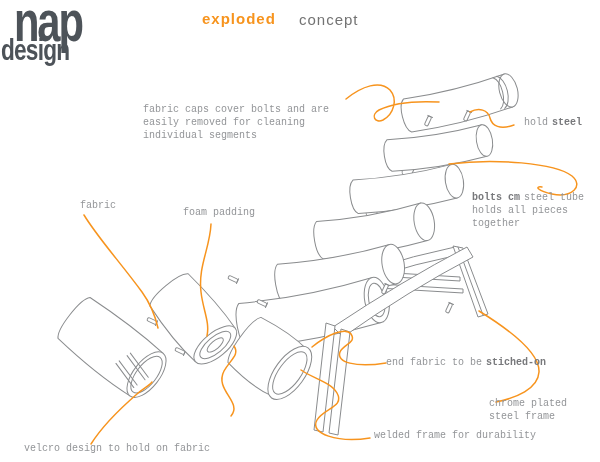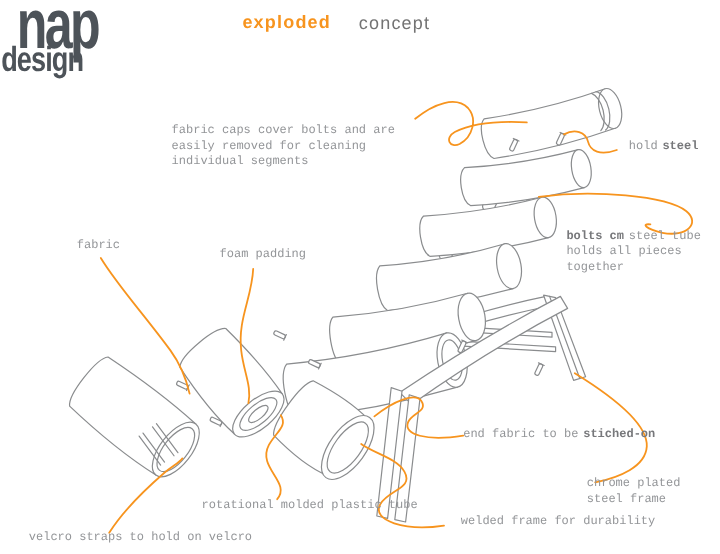--- a/index.html
+++ b/index.html
@@ -21,26 +21,26 @@
   .tab-concept { left: 299px; top: 11px; }
   .tab-final { left: 391px; top: 11px; }
 
   
   .ann { position: absolute; font-size: 10px; line-height: 1.3; color: #939598; font-family: Liberation Mono, monospace; }
   .ann b { font-weight: 700; color: #77787b; }
   .ann .gap-r { margin-right: 4px; }
   .ann-fabric-caps { left: 143px; top: 103px; width: 225px; }
   .ann-steel-bolts { left: 524px; top: 116px; }
   .ann-five-cm     { left: 472px; top: 191px; width: 136px; }
-  .ann-fabric      { left: 64px;  top: 199px; }
+  .ann-fabric      { left: 80px;  top: 199px; }
   .ann-foam        { left: 183px; top: 206px; text-align: right; }
   .ann-end-fabric  { left: 386px; top: 356px; }
   .ann-chrome      { left: 489px; top: 397px; }
   .ann-rotational  { left: 168px; top: 415px; }
-  .ann-welded      { left: 384px; top: 429px; }
+  .ann-welded      { left: 374px; top: 429px; }
   .ann-velcro      { left: 24px;  top: 442px; }
 
   
   svg { position: absolute; left: 0; top: 0; }
   .ink   { fill: #ffffff; stroke: #8a8c8e; stroke-width: 1; stroke-linejoin: round; }
   .ink-l { fill: none;    stroke: #8a8c8e; stroke-width: 1; stroke-linecap: round; }
   .lead  { fill: none; stroke: #f7941e; stroke-width: 1.5; stroke-linecap: round; }
 </style>
 </head>
 <body>
@@ -219,25 +219,22 @@
   </div>
 
   <div class="ann ann-end-fabric">
     <span class="gap-r">end fabric to be</span><b>stiched-on</b>
   </div>
 
   <div class="ann ann-chrome">
     <span>chrome plated steel frame</span>
   </div>
 
-  <div class="ann ann-rotational">
-    <span>rotational molded plastic tube</span>
-  </div>
 
   <div class="ann ann-welded">
     <span>welded frame for durability</span>
   </div>
 
   <div class="ann ann-velcro">
-    <span>velcro straps to hold on velcro</span>
+    <span>velcro design to hold on fabric</span>
   </div>
 
 </div>
 
 </body></html>

